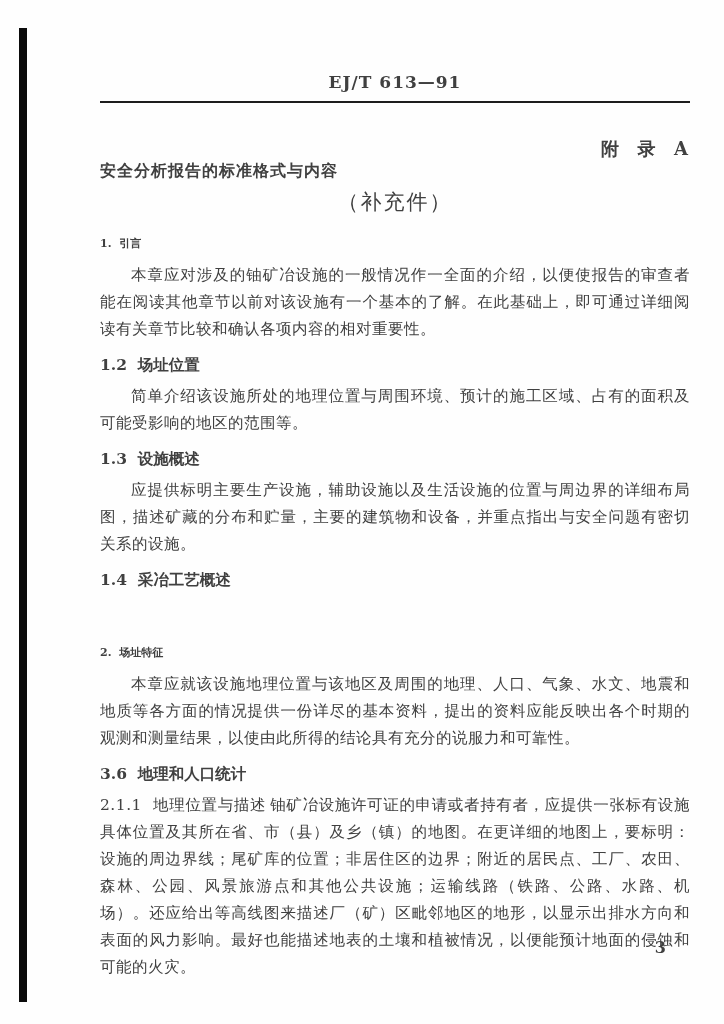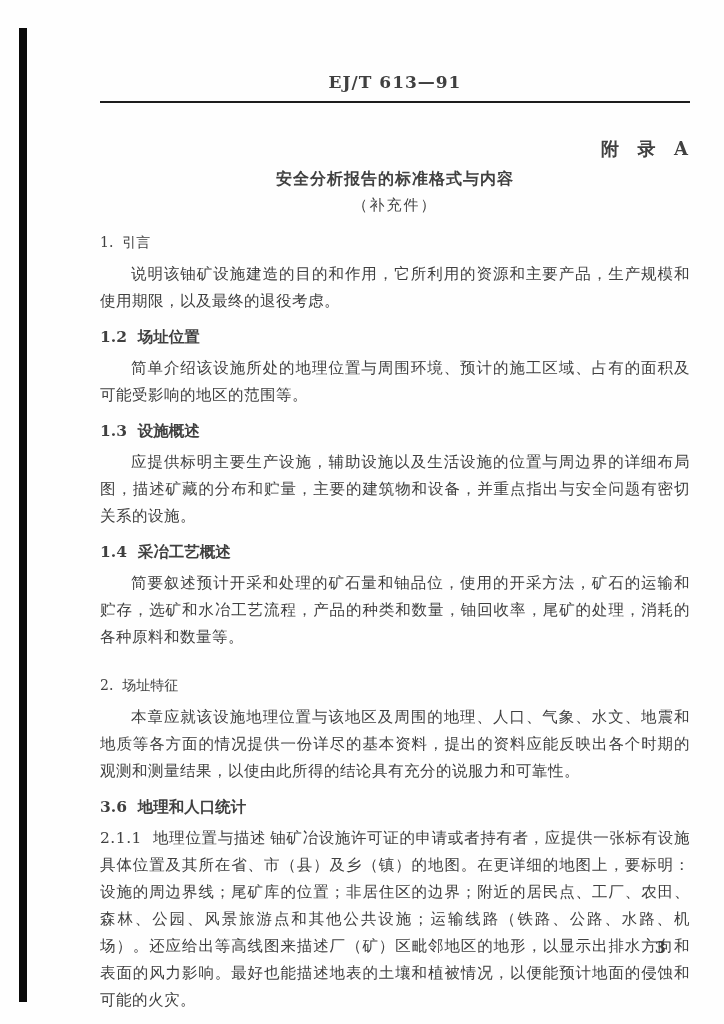--- a/index.html
+++ b/index.html
@@ -44,41 +44,39 @@
   }
   .app-title {
     margin-top: 34px;
     text-align: right;
     font-weight: bold;
     font-size: 18px;
     white-space: pre-wrap;
     letter-spacing: 2px;
   }
   .app-sub {
-    margin-top: 8px;
-    text-align: center;
     font-weight: bold;
     font-size: 16px;
     letter-spacing: 1px;
   }
   .app-note {
     margin-top: 6px;
     text-align: center;
-    font-size: 15px;
+    font-size: 21px;
     letter-spacing: 2px;
   }
   .h1 {
     margin-top: 14px;
-    font-weight: normal;
-    font-size: 14px;
+    font-weight: bold;
+    font-size: 11px;
     white-space: pre-wrap;
     line-height: 27px;
   }
   .h1.spaced {
-    margin-top: 21px;
+    margin-top: 46px;
   }
   .h2 {
     margin-top: 8px;
     font-weight: bold;
     font-size: 15.5px;
     white-space: pre-wrap;
     line-height: 27px;
   }
   p.body {
     margin: 5px 0 0 0;
@@ -111,31 +109,30 @@
 
   <div class="content">
     <div class="doc-code">EJ/T 613—91</div>
     <hr class="header-rule">
 
     <div class="app-title">附  录  A</div>
     <div class="app-sub">安全分析报告的标准格式与内容</div>
     <div class="app-note">（补充件）</div>
 
     <div class="h1">1.  引言</div>
+    <p class="body">本章应对涉及的铀矿冶设施的一般情况作一全面的介绍，以便使报告的审查者能在阅读其他章节以前对该设施有一个基本的了解。在此基础上，即可通过详细阅读有关章节比较和确认各项内容的相对重要性。</p>
 
-    <p class="body">说明该铀矿设施建造的目的和作用，它所利用的资源和主要产品，生产规模和使用期限，以及最终的退役考虑。</p>
 
     <div class="h2">1.2  场址位置</div>
     <p class="body">简单介绍该设施所处的地理位置与周围环境、预计的施工区域、占有的面积及可能受影响的地区的范围等。</p>
 
     <div class="h2">1.3  设施概述</div>
     <p class="body">应提供标明主要生产设施，辅助设施以及生活设施的位置与周边界的详细布局图，描述矿藏的分布和贮量，主要的建筑物和设备，并重点指出与安全问题有密切关系的设施。</p>
 
     <div class="h2">1.4  采冶工艺概述</div>
-    <p class="body">简要叙述预计开采和处理的矿石量和铀品位，使用的开采方法，矿石的运输和贮存，选矿和水冶工艺流程，产品的种类和数量，铀回收率，尾矿的处理，消耗的各种原料和数量等。</p>
 
     <div class="h1 spaced">2.  场址特征</div>
     <p class="body">本章应就该设施地理位置与该地区及周围的地理、人口、气象、水文、地震和地质等各方面的情况提供一份详尽的基本资料，提出的资料应能反映出各个时期的观测和测量结果，以使由此所得的结论具有充分的说服力和可靠性。</p>
 
     <div class="h2">3.6  地理和人口统计</div>
 
     <p class="body flush"><span class="runin">2.1.1  地理位置与描述</span><span>铀矿冶设施许可证的申请或者持有者，应提供一张标有设施具体位置及其所在省、市（县）及乡（镇）的地图。在更详细的地图上，要标明：设施的周边界线；尾矿库的位置；非居住区的边界；附近的居民点、工厂、农田、森林、公园、风景旅游点和其他公共设施；运输线路（铁路、公路、水路、机场）。还应给出等高线图来描述厂（矿）区毗邻地区的地形，以显示出排水方向和表面的风力影响。最好也能描述地表的土壤和植被情况，以便能预计地面的侵蚀和可能的火灾。</span></p>
 
   </div>
 

